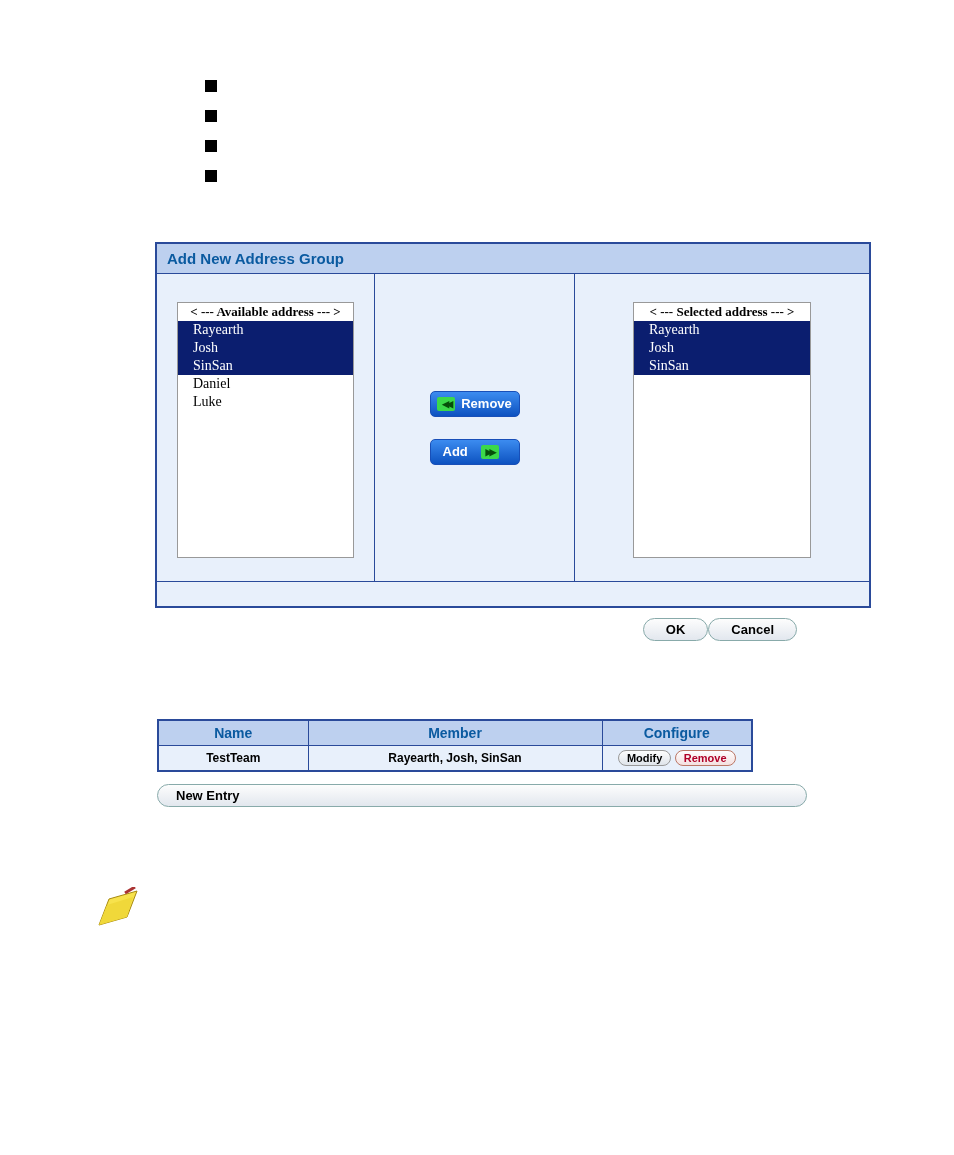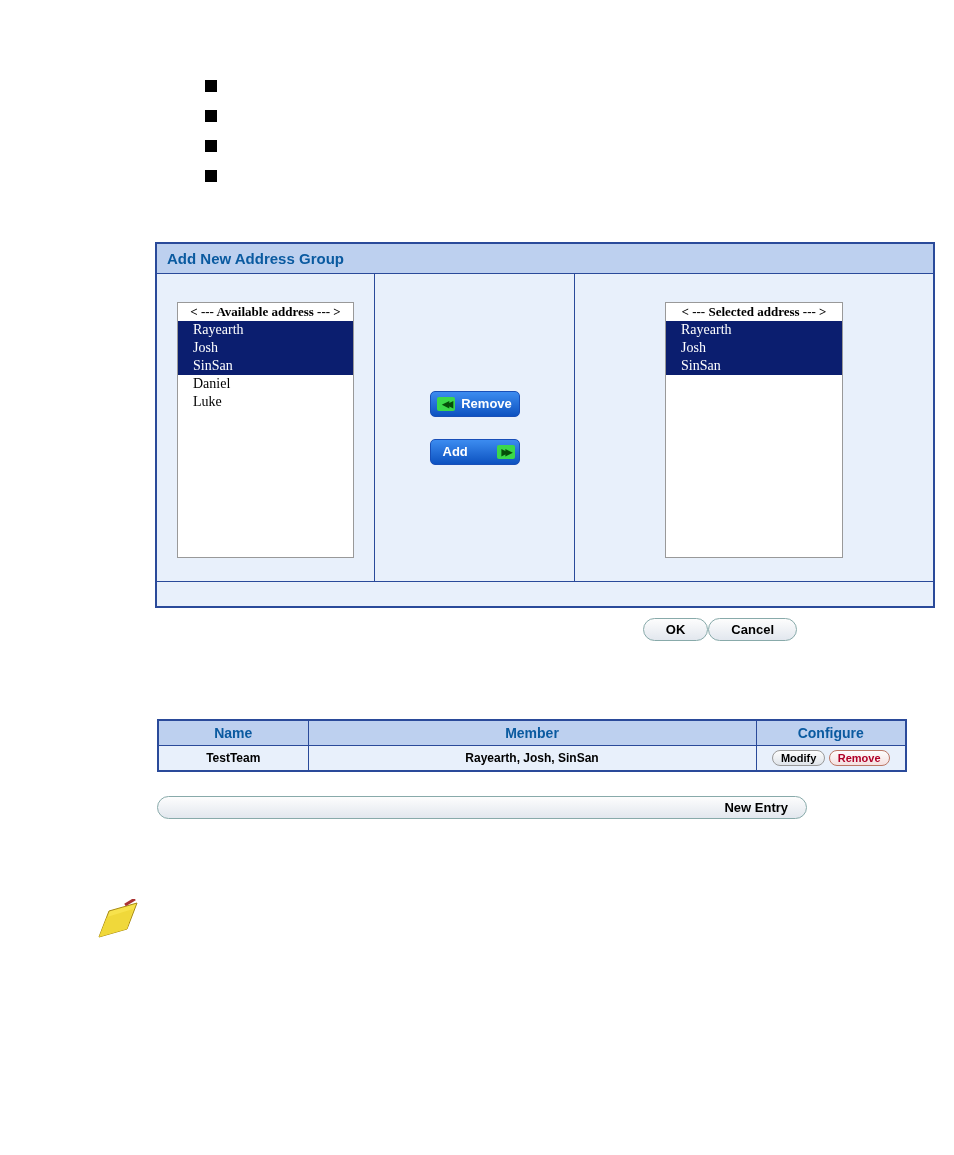--- a/index.html
+++ b/index.html
@@ -16,21 +16,21 @@
       margin-bottom: 60px;
     }
     .bullet {
       width: 12px;
       height: 12px;
       background: #000;
       margin-bottom: 18px;
     }
     .dialog {
       margin-left: 155px;
-      width: 780px;
+      width: 716px;
       border: 2px solid #2a4a9a;
       background: #e8f0fb;
     }
     .dialog-title {
       background: #bdd0ef;
       border-bottom: 1px solid #2a4a9a;
       padding: 6px 10px;
       font-family: Arial, sans-serif;
       font-weight: bold;
       font-size: 15px;
@@ -129,21 +129,21 @@
       color: #fff;
       font-family: Arial, sans-serif;
       font-weight: bold;
       font-size: 13px;
       display: flex;
       align-items: center;
       justify-content: center;
       gap: 6px;
       cursor: pointer;
     }
-    .pill-button.add { justify-content: space-between; padding: 0 4px 0 12px; }
+    .pill-button.add { justify-content: space-between; padding: 0 20px 0 12px; }
     .arrows-left, .arrows-right {
       width: 18px;
       height: 14px;
       background: #3bd84a;
       border-radius: 2px;
       position: relative;
       display: flex;
       align-items: center;
       justify-content: center;
       font-size: 9px;
@@ -168,21 +168,21 @@
       background: linear-gradient(#fdfdfd, #e2e7ee);
       font-family: Arial, sans-serif;
       font-weight: bold;
       font-size: 13px;
       padding: 3px 22px;
       cursor: pointer;
     }
     .result-table {
       margin-left: 157px;
       margin-top: 78px;
-      width: 750px;
+      width: 596px;
       border: 2px solid #2a4a9a;
       border-collapse: collapse;
     }
     .result-table th {
       background: #bdd0ef;
       border: 1px solid #2a4a9a;
       font-family: Arial, sans-serif;
       font-weight: bold;
       color: #0a5aa0;
       font-size: 14px;
@@ -211,22 +211,22 @@
       cursor: pointer;
     }
     .mini-button.remove {
       color: #b00028;
       border-color: #b76;
       background: linear-gradient(#fdfdfd, #f4e0e0);
     }
     .new-entry-wrap {
       width: 650px;
       margin-left: 157px;
-      text-align: right;
-      margin-top: 24px;
+      text-align: left;
+      margin-top: 12px;
     }
     .note-icon {
       margin-left: 95px;
       margin-top: 80px;
       font-size: 40px;
       line-height: 1;
       position: relative;
     }
     .note-icon svg { width: 46px; height: 42px; }
   </style>

